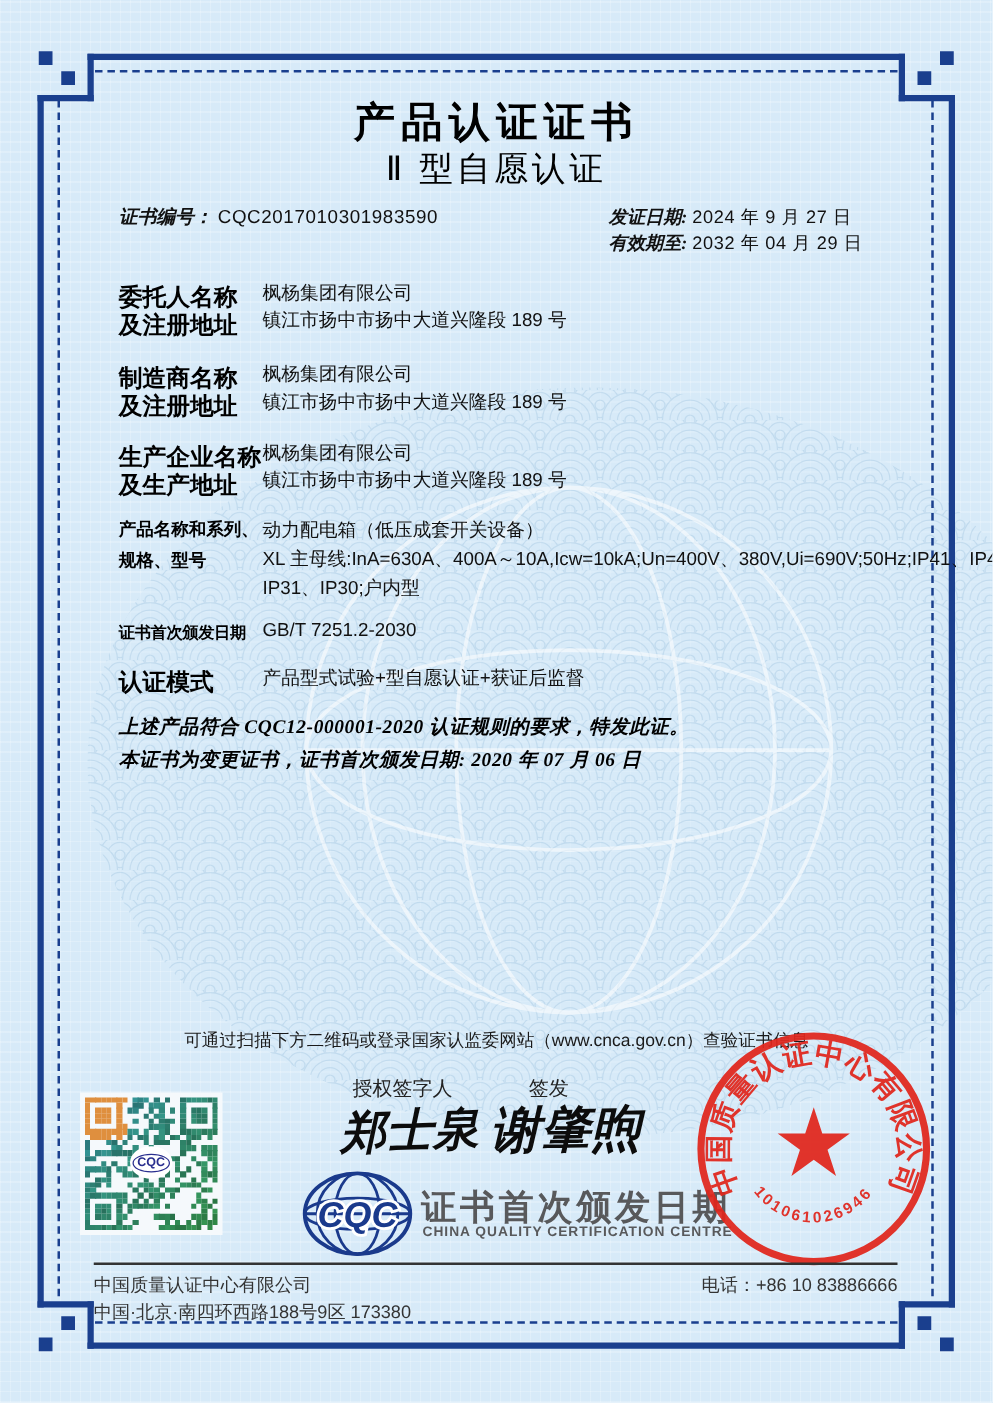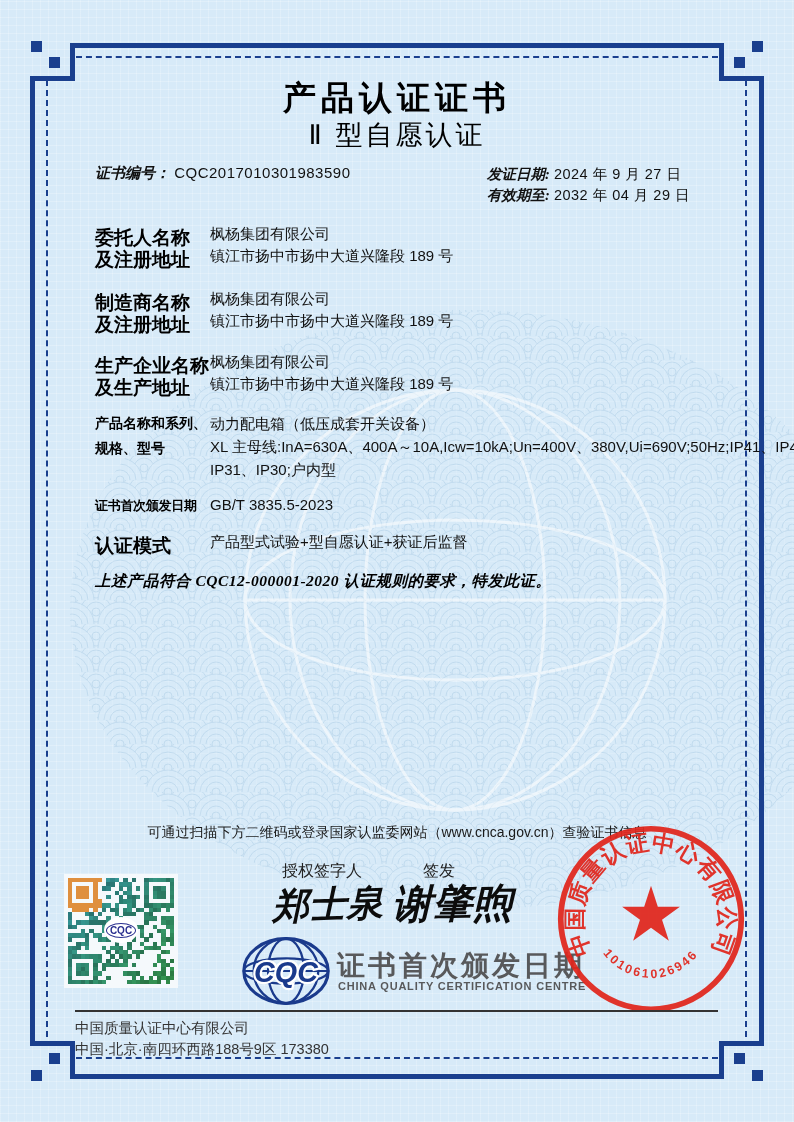--- a/index.html
+++ b/index.html
@@ -134,26 +134,27 @@
   <span class="val" style="top:353px;">枫杨集团有限公司</span>
   <span class="val" style="top:375px;">镇江市扬中市扬中大道兴隆段 189 号</span>
 
   <span class="lbl" style="top:415px;font-size:14px;">产品名称和系列、</span>
   <span class="lbl" style="top:440px;font-size:14px;">规格、型号</span>
   <span class="val" style="top:415px;">动力配电箱（低压成套开关设备）</span>
   <span class="val" style="top:438px;">XL 主母线:InA=630A、400A～10A,Icw=10kA;Un=400V、380V,Ui=690V;50Hz;IP41、IP40、</span>
   <span class="val" style="top:461px;">IP31、IP30;户内型</span>
 
   <span class="lbl" style="top:497px;font-size:13px;letter-spacing:-0.3px;">证书首次颁发日期</span>
-  <span class="val" style="top:496px;">GB/T 3835.5-2023</span>
+  <span class="val" style="top:496px;">GB/T 7251.2-2030</span>
 
   <span class="lbl" style="top:533px;">认证模式</span>
   <span class="val" style="top:533px;">产品型式试验+型自愿认证+获证后监督</span>
 
   <span class="stmt" style="top:571px;">上述产品符合 CQC12-000001-2020 认证规则的要求，特发此证。</span>
+  <span class="stmt" style="top:598px;">本证书为变更证书，证书首次颁发日期: 2020 年 07 月 06 日</span>
 
   <div class="note">可通过扫描下方二维码或登录国家认监委网站（www.cnca.gov.cn）查验证书信息</div>
 
   <span class="siglabel" style="left:282px;top:861px;">授权签字人</span>
   <span class="siglabel" style="left:423px;top:861px;">签发</span>
   <span class="signame" style="left:272px;top:880px;font-size:37px;transform:rotate(-2deg);">郑士泉</span>
   <span class="signame" style="left:392px;top:876px;font-size:40px;transform:rotate(-1deg);">谢肇煦</span>
 
   <svg class="abs" style="left:241px;top:936px;" width="90" height="70" viewBox="0 0 100 78">
     <g stroke="#1a3a8c" fill="none" stroke-width="3.5">
@@ -499,14 +500,17 @@
       <textPath href="#arcTop" startOffset="50%" text-anchor="middle">中国质量认证中心有限公司</textPath>
     </text>
     <text font-size="13" font-weight="700" fill="#e1261c" letter-spacing="2.5" font-family="Liberation Sans, sans-serif">
       <textPath href="#arcBot" startOffset="50%" text-anchor="middle">11010610269466</textPath>
     </text>
   </svg>
 
   <div class="sep"></div>
   <div class="footer-l" style="top:1019px;">中国质量认证中心有限公司</div>
   <div class="footer-l" style="top:1040px;">中国·北京·南四环西路188号9区  173380</div>
+  <div class="footer-r" style="top:1019px;">
+    <span>电话：</span><span>+86 10 83886666</span>
+  </div>
 
 </div>
 
 </body></html>

